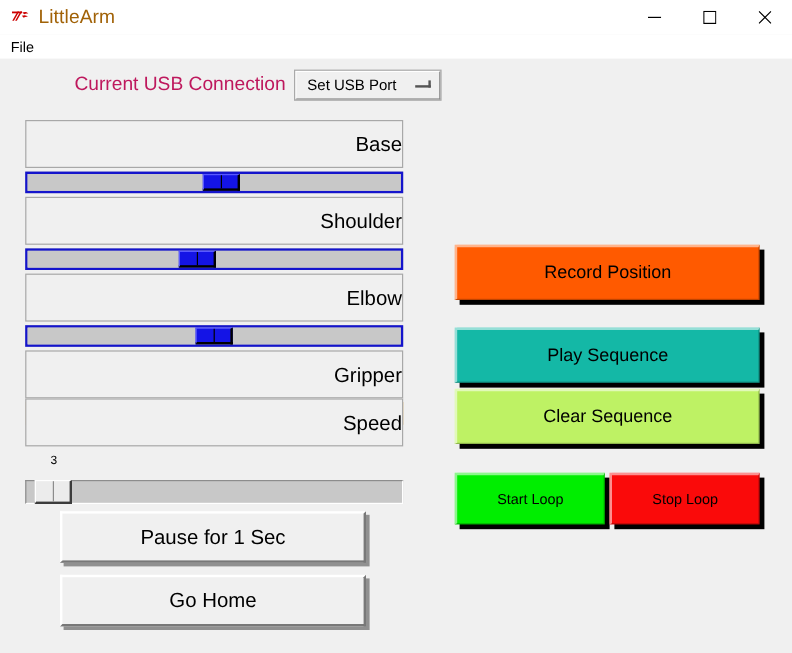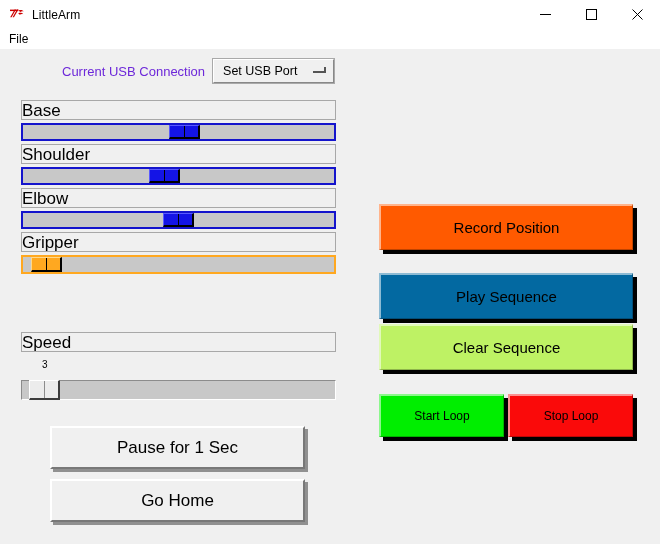--- a/index.html
+++ b/index.html
@@ -36,22 +36,22 @@
   .tb-icon {
     width: 16px;
     height: 16px;
     margin-left: 9px;
     margin-right: 7px;
     position: relative;
     flex: none;
   }
   .tb-icon svg { display: block; }
   .tb-title {
-    font-size: 12px;
-    color: #000000;
+    font-size: 16px;
+    color: #a16207;
     letter-spacing: 0.1px;
     white-space: nowrap;
   }
   .tb-spacer { flex: 1 1 auto; }
   .tb-btn {
     width: 46px;
     height: 29px;
     display: flex;
     align-items: center;
     justify-content: center;
@@ -88,22 +88,22 @@
 
   
   .usb-row {
     position: absolute;
     left: 62px;
     top: 10px;
     display: flex;
     align-items: center;
   }
   .usb-label {
-    font-size: 13px;
-    color: #6d28d9;
+    font-size: 16px;
+    color: #be185d;
     margin-right: 8px;
     white-space: nowrap;
   }
   .optionmenu {
     height: 24px;
     box-sizing: border-box;
     background: #f0f0f0;
     border-top: 1px solid #ffffff;
     border-left: 1px solid #ffffff;
     border-right: 1px solid #888888;
@@ -143,26 +143,26 @@
   
   .joints {
     position: absolute;
     left: 21px;
     top: 51px;
     width: 315px;
   }
   .jointlabel {
     box-sizing: border-box;
     width: 315px;
-    height: 20px;
+    height: 40px;
     background: #f0f0f0;
     border: 1px solid #a8a8a8;
     display: flex;
     align-items: center;
-    justify-content: flex-start;
+    justify-content: flex-end;
   }
   .jointlabel span {
     font-size: 17px;
     color: #000000;
     line-height: 1;
   }
 
   
   .tkscale {
     box-sizing: border-box;
@@ -455,21 +455,21 @@
       <div class="graybtn">
         <span>Go Home</span>
       </div>
     </div>
 
     <div class="actions">
       <div class="colorbtn" id="btn-record" style="background: rgb(255, 90, 0);">
         <span>Record Position</span>
       </div>
       <div class="gap-lg"></div>
-      <div class="colorbtn" id="btn-play" style="background: #0369a1;">
+      <div class="colorbtn" id="btn-play" style="background: #14b8a6;">
         <span>Play Sequence</span>
       </div>
       <div class="gap-sm"></div>
       <div class="colorbtn" id="btn-clear" style="background: #bef264;">
         <span>Clear Sequence</span>
       </div>
       <div class="gap-md"></div>
       <div class="looprow">
         <div class="loopbtn" id="btn-start-loop" style="background: rgb(0, 238, 0);">
           <span>Start Loop</span>

